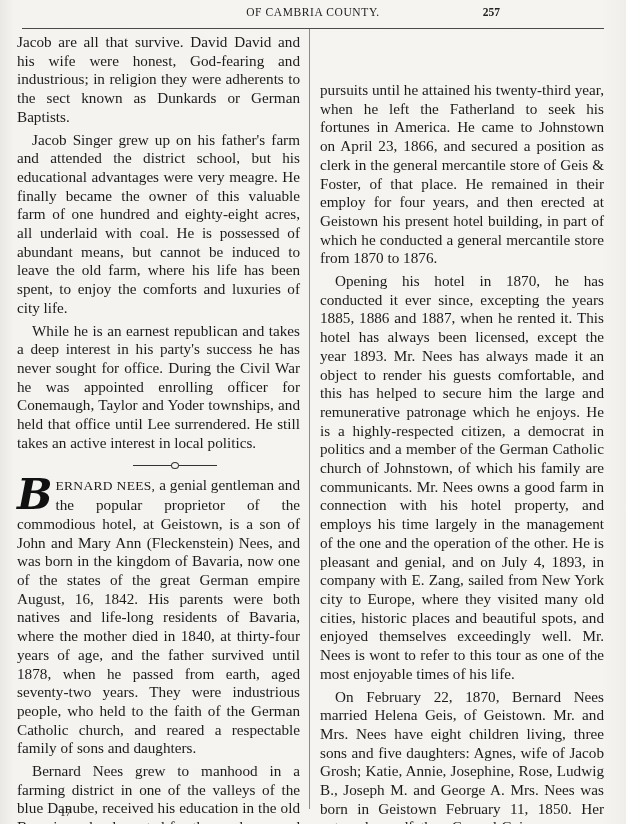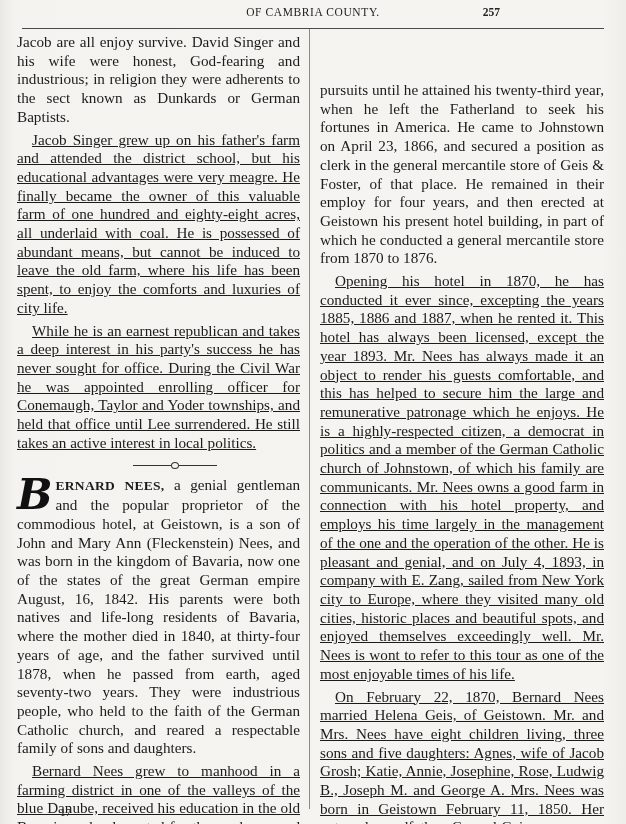--- a/index.html
+++ b/index.html
@@ -33,58 +33,58 @@
     position: absolute; left: 309px; top: 29px; width: 1px; height: 780px;
     background: #8a8a8a;
   }
   .col {
     position: absolute; top: 33px; font-size: 15.2px; line-height: 18.7px;
     text-align: justify;
   }
   .col.left { left: 17px; width: 283px; }
   .col.right { left: 320px; width: 284px; margin-top: 48px; }
   .col p { margin: 0; }
-  .col p.indent { text-indent: 15px; text-decoration: underline; }
+  .col p.indent { text-indent: 15px; }
   .col p + p { margin-top: 4px; }
   .ornament {
     height: 14px; position: relative; margin: 6px 0 4px 0;
   }
   .ornament .line {
     position: absolute; top: 7px; height: 1px; width: 38px; background: #333;
   }
   .ornament .line.l { left: 116px; }
   .ornament .line.r { left: 162px; }
   .ornament .dot {
     position: absolute; left: 154px; top: 4px; width: 6px; height: 5px;
     border: 1px solid #333; border-radius: 50%;
   }
   .dropcap {
     float: left; font-size: 42px; line-height: 34px; font-weight: bold;
     font-family: "DejaVu Serif", serif; margin: 2px 3px 0 0; color: #111;
     font-style: italic;
   }
-  .smallcaps-name { font-weight: bold; letter-spacing: 0.3px; font-size: 13.5px; }
+  .smallcaps-name { font-weight: normal; letter-spacing: 0.3px; font-size: 13.5px; }
   .signature {
     position: absolute; left: 60px; top: 806px; font-size: 11px; color: #222;
   }
 </style>
 </head>
 <body>
 
 <div class="page">
 
   <div class="running-head">
     <span class="running-title">OF CAMBRIA COUNTY.</span>
     <span class="page-number">257</span>
   </div>
   <div class="head-rule"></div>
   <div class="col-divider"></div>
 
   <div class="col left">
-    <p>Jacob are all enjoy survive. David Singer and his wife were honest, God-fearing and industrious; in religion they were adherents to the sect known as Dunkards or German Baptists.</p>
+    <p>Jacob are all that survive. David David and his wife were honest, God-fearing and industrious; in religion they were adherents to the sect known as Dunkards or German Baptists.</p>
     <p class="indent">Jacob Singer grew up on his father's farm and attended the district school, but his educational advantages were very meagre. He finally became the owner of this valuable farm of one hundred and eighty-eight acres, all underlaid with coal. He is possessed of abundant means, but cannot be induced to leave the old farm, where his life has been spent, to enjoy the comforts and luxuries of city life.</p>
     <p class="indent">While he is an earnest republican and takes a deep interest in his party's success he has never sought for office. During the Civil War he was appointed enrolling officer for Conemaugh, Taylor and Yoder townships, and held that office until Lee surrendered. He still takes an active interest in local politics.</p>
 
     <div class="ornament">
       <span class="line l"></span>
       <span class="dot"></span>
       <span class="line r"></span>
     </div>
 
     <p>

